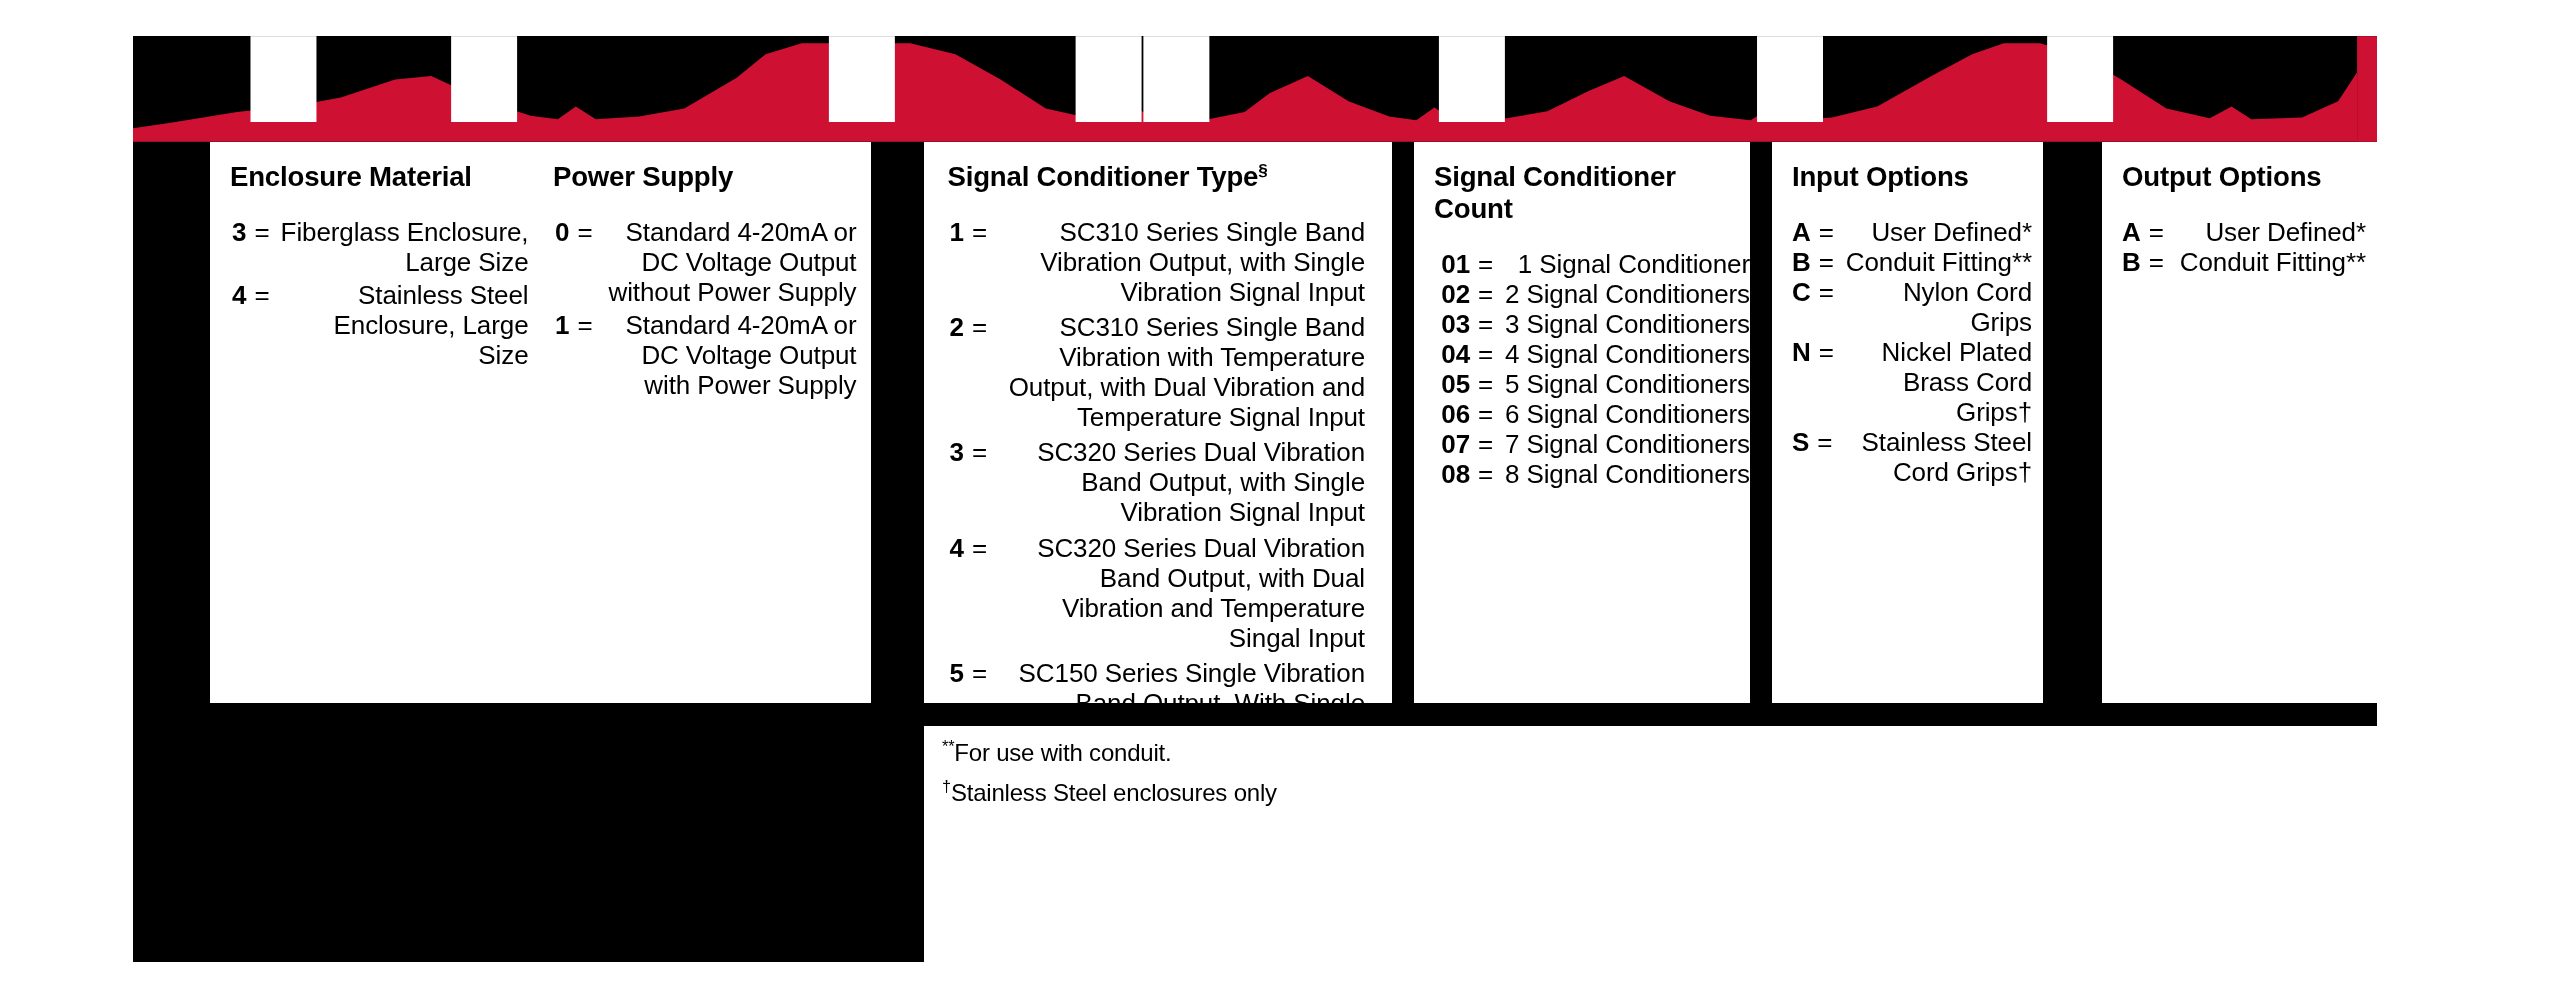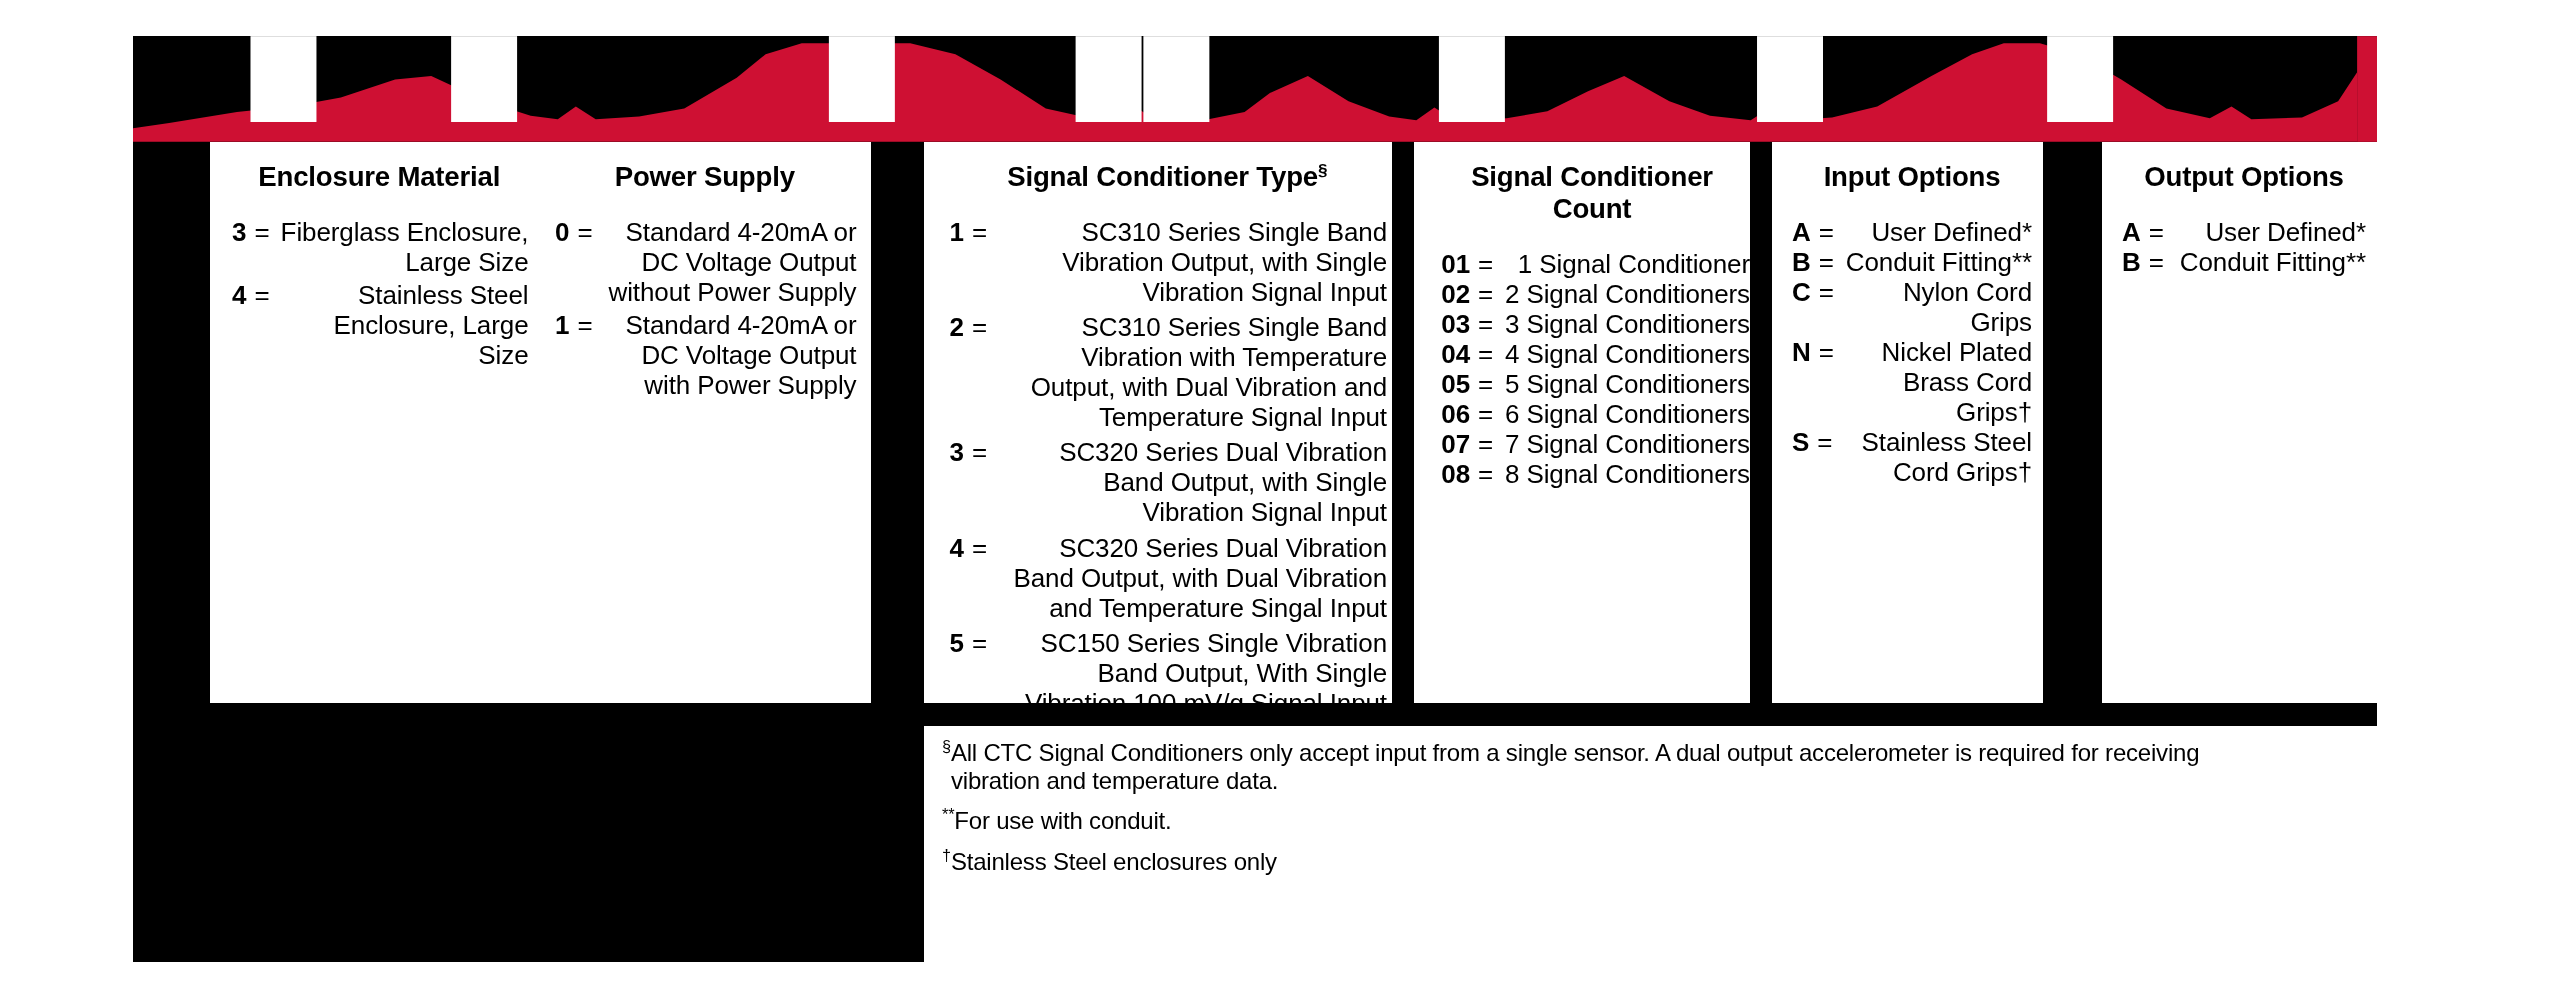--- a/index.html
+++ b/index.html
@@ -54,21 +54,21 @@
   .col {
     position: absolute;
     top: 142px;
     background: #ffffff;
     box-sizing: border-box;
     height: 561px;
     padding: 0;
   }
 
   .col-title {
-    text-align: center;
+    text-align: left;
     font-weight: bold;
     font-size: 27.6px;
     line-height: 32px;
     color: #000000;
     padding-top: 19px;
     letter-spacing: -0.2px;
   }
 
   .col-body {
     padding-top: 23.5px;
@@ -102,21 +102,21 @@
 
   sup {
     font-size: 0.62em;
     vertical-align: super;
     line-height: 0;
   }
 
   
   #col-enclosure      { left: 210px;  width: 333px; padding-left: 20px; padding-right: 14.5px; }
   #col-power          { left: 533px;  width: 338px; padding-left: 20px; padding-right: 14.5px; }
-  #col-sctype         { left: 924px; width: 468px; padding-left: 23.5px; padding-right: 5px; }
+  #col-sctype         { left: 924px; width: 468px; padding-left: 23.5px; padding-right: 27px; }
   #col-sccount        { left: 1414px; width: 336px; padding-left: 20px; }
   #col-input          { left: 1772px; width: 271px; padding-left: 20px; padding-right: 11px; }
   #col-output         { left: 2102px; width: 275px; padding-left: 20px; padding-right: 11px; }
 
   #col-enclosure .opt-code,
   #col-power     .opt-code,
   #col-sctype    .opt-code,
   #col-input     .opt-code,
   #col-output    .opt-code { min-width: 16.3px; }
   #col-sccount   .opt-code { min-width: 36px; }
@@ -327,24 +327,20 @@
           <span class="opt-eq">=</span>
           <span class="opt-text">Conduit Fitting**</span>
         </div>
       </div>
     </div>
 
   </div>
 
   <div id="footnotes">
     <div class="note">
-      <span style="vertical-align: super; font-size: 0.68em; line-height: 0;">§</span><span>All CTC Signal Conditioners only accept input from a single sensor. A dual output accelerometer is required for receiving</span>
-      <span class="cont">vibration and temperature data.</span>
-    </div>
-    <div class="note">
       <span style="vertical-align: super; font-size: 0.68em; line-height: 0;">**</span><span>For use with conduit.</span>
     </div>
     <div class="note">
       <span style="vertical-align: super; font-size: 0.68em; line-height: 0;">†</span><span>Stainless Steel enclosures only</span>
     </div>
   </div>
 
 </div>
 
 

